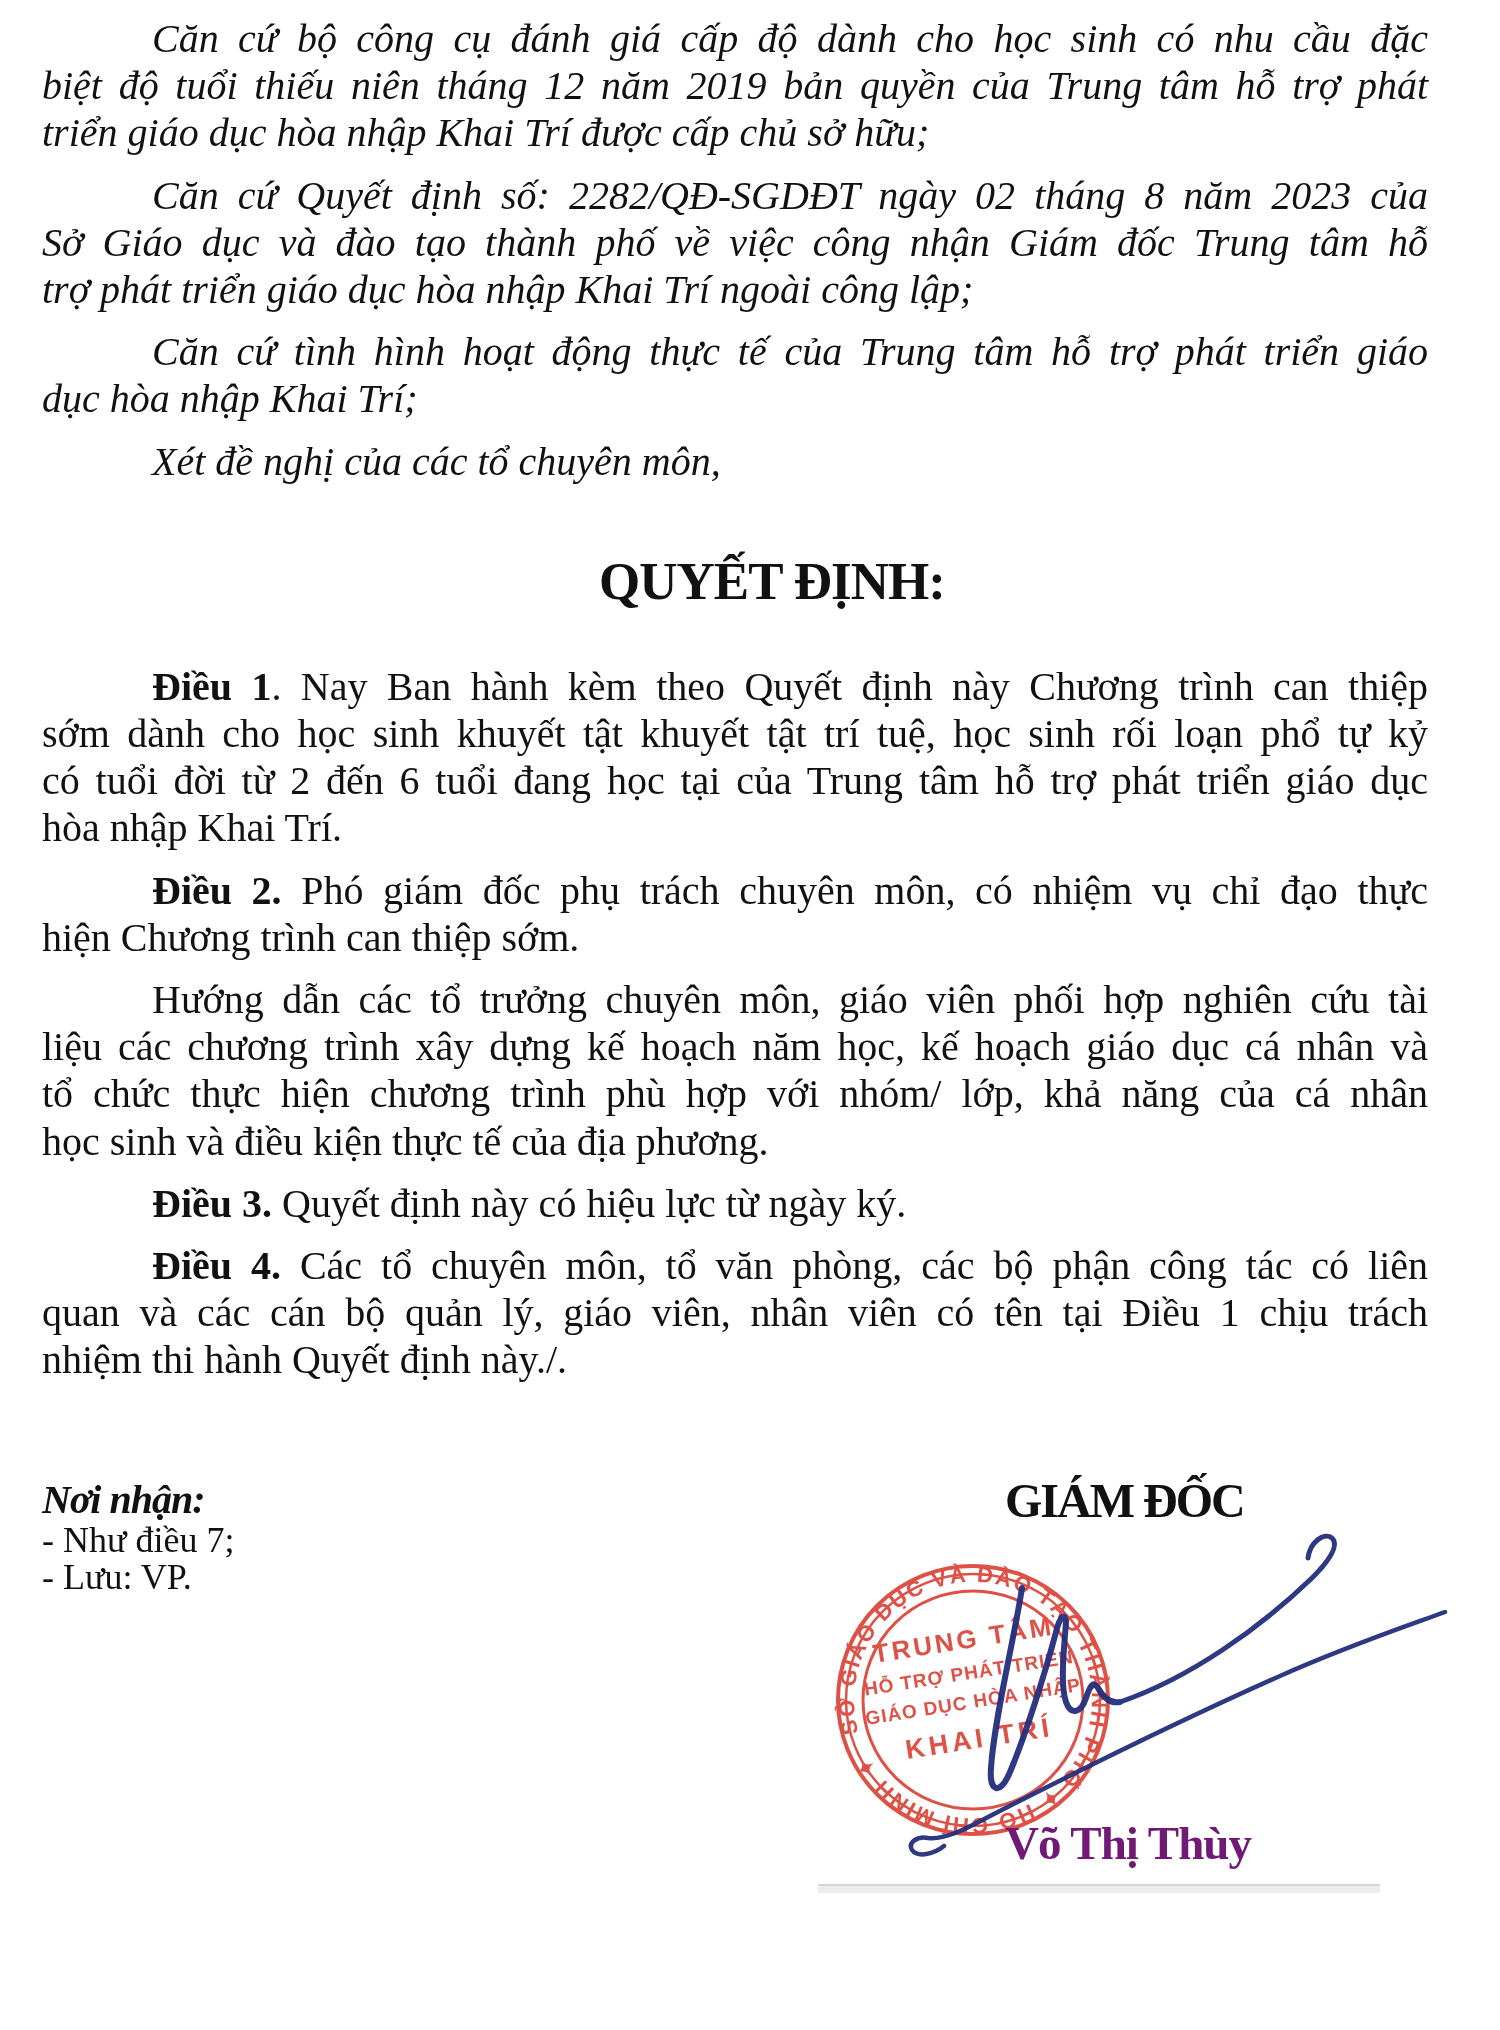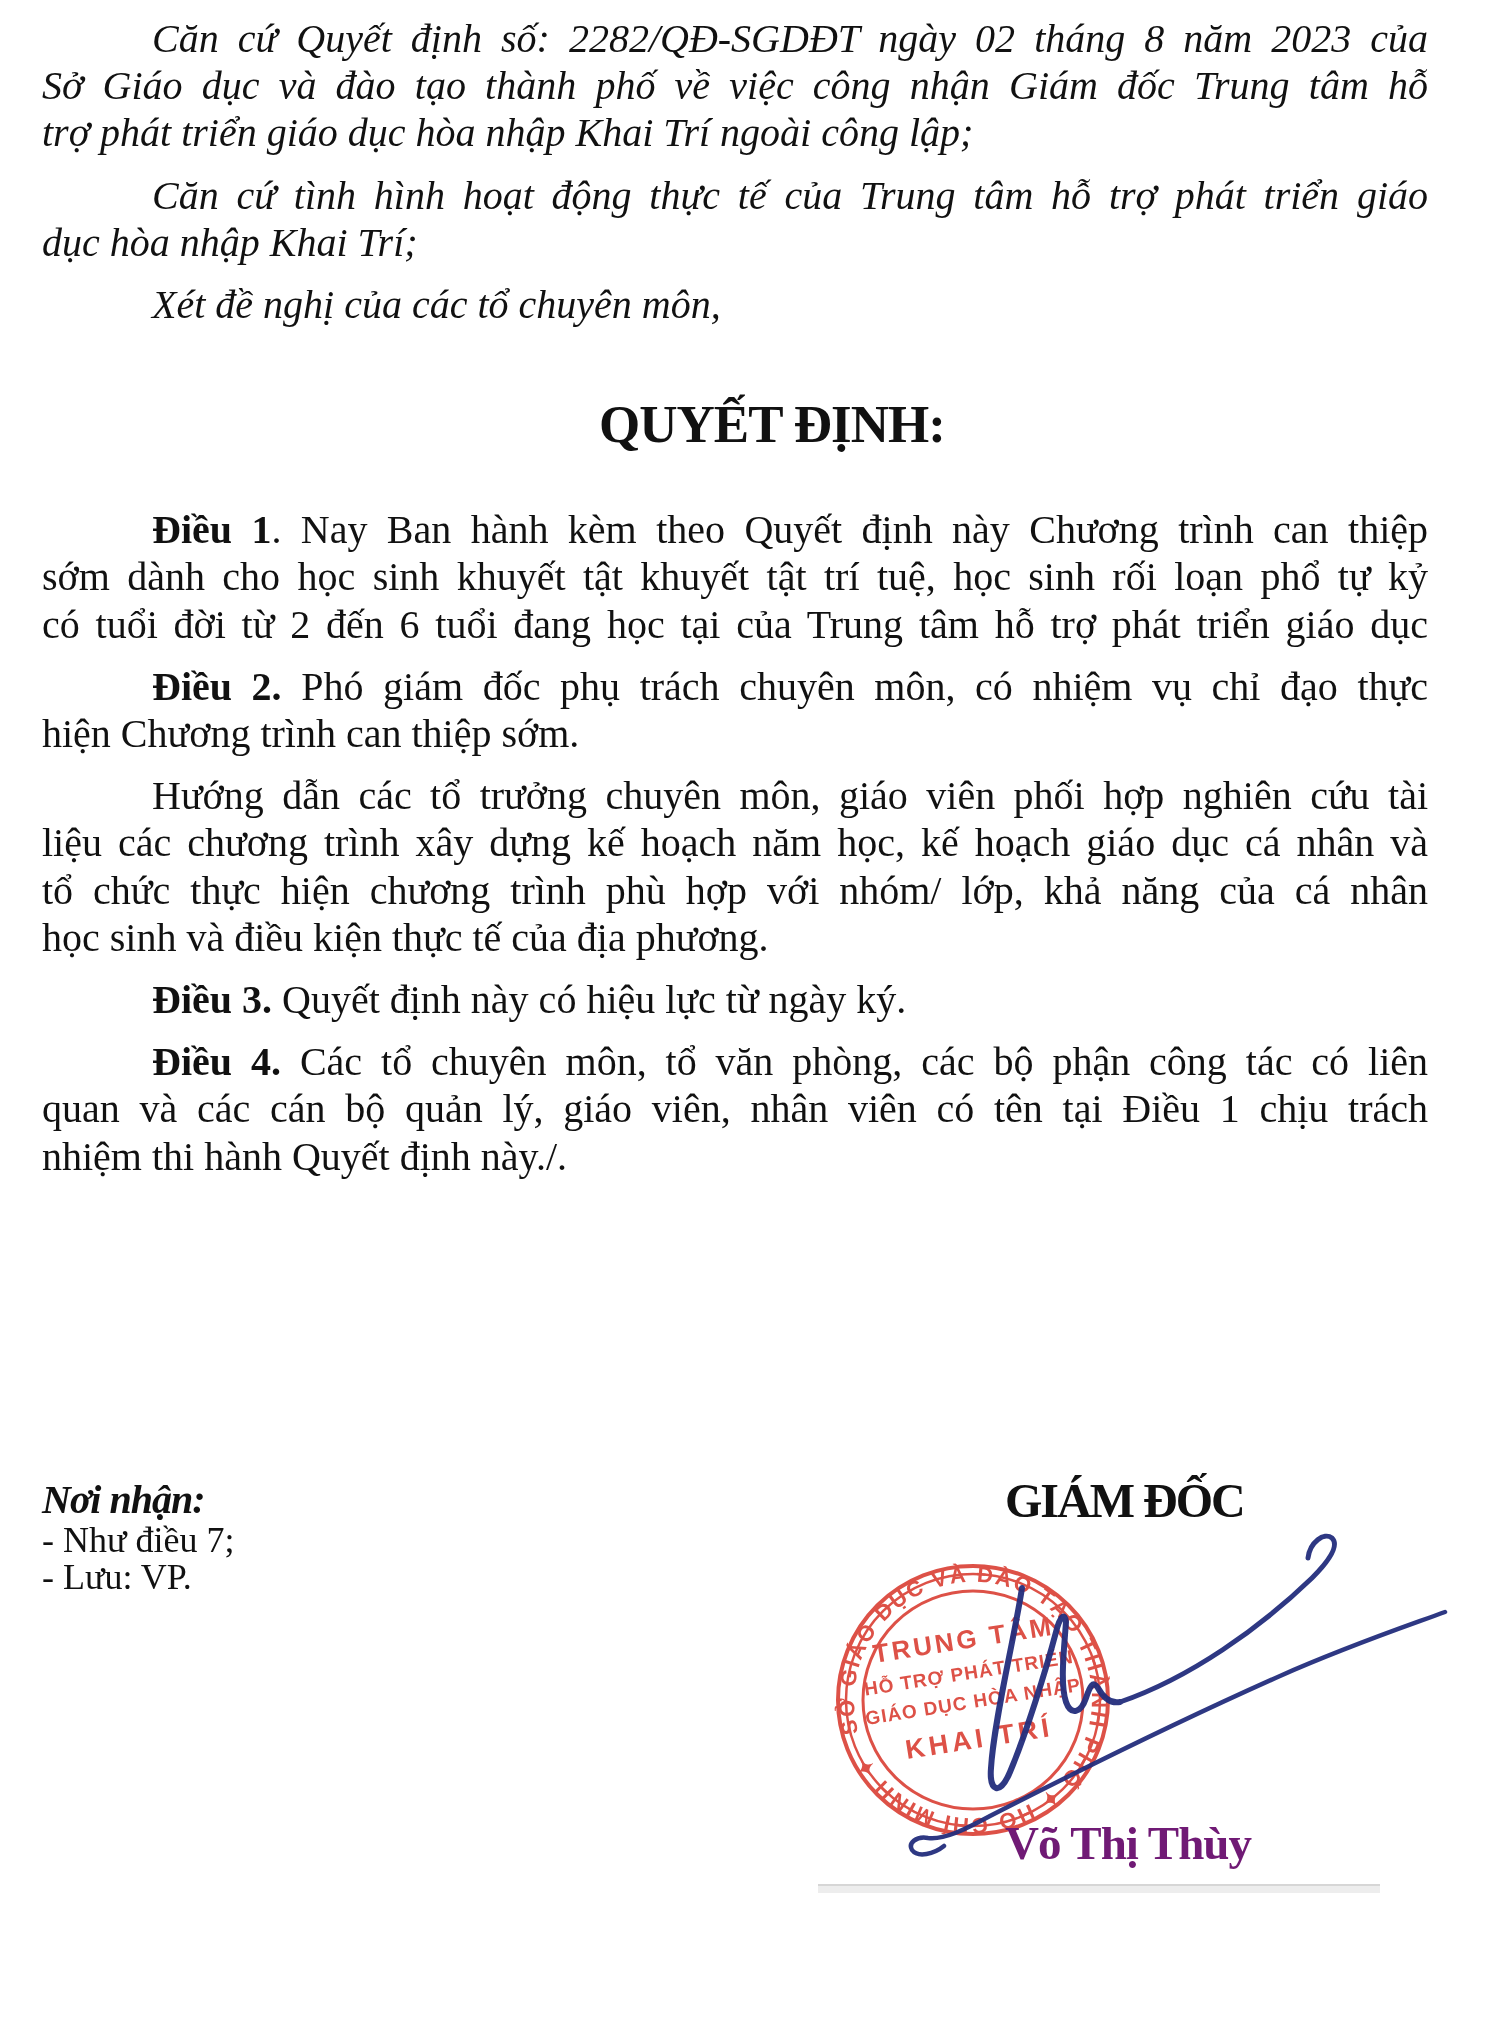--- a/index.html
+++ b/index.html
@@ -71,38 +71,44 @@
   }
 </style>
 </head>
 <body>
 
 <div id="page">
 
   <div id="doc">
     <div id="preamble">
         <div class="para italic">
+          <div class="line first">Căn cứ bộ công cụ đánh giá cấp độ dành cho học sinh có nhu cầu đặc</div>
+          <div class="line">biệt độ tuổi thiếu niên tháng 12 năm 2019 bản quyền của Trung tâm hỗ trợ phát</div>
+          <div class="line lastline">triển giáo dục hòa nhập Khai Trí được cấp chủ sở hữu;</div>
+        </div>
+        <div class="para italic">
           <div class="line first">Căn cứ Quyết định số: 2282/QĐ-SGDĐT ngày 02 tháng 8 năm 2023 của</div>
           <div class="line">Sở Giáo dục và đào tạo thành phố về việc công nhận Giám đốc Trung tâm hỗ</div>
           <div class="line lastline">trợ phát triển giáo dục hòa nhập Khai Trí ngoài công lập;</div>
         </div>
         <div class="para italic">
           <div class="line first">Căn cứ tình hình hoạt động thực tế của Trung tâm hỗ trợ phát triển giáo</div>
           <div class="line lastline">dục hòa nhập Khai Trí;</div>
         </div>
         <div class="para italic">
           <div class="line first lastline">Xét đề nghị của các tổ chuyên môn,</div>
         </div>
       </div>
     <div id="doc-title">QUYẾT ĐỊNH:</div>
     <div id="articles">
         <div class="para">
           <div class="line first"><b>Điều 1</b>. Nay Ban hành kèm theo Quyết định này Chương trình can thiệp</div>
           <div class="line">sớm dành cho học sinh khuyết tật khuyết tật trí tuệ, học sinh rối loạn phổ tự kỷ</div>
           <div class="line">có tuổi đời từ 2 đến 6 tuổi đang học tại của Trung tâm hỗ trợ phát triển giáo dục</div>
+          <div class="line lastline">hòa nhập Khai Trí.</div>
         </div>
         <div class="para">
           <div class="line first"><b>Điều 2.</b> Phó giám đốc phụ trách chuyên môn, có nhiệm vụ chỉ đạo thực</div>
           <div class="line lastline">hiện Chương trình can thiệp sớm.</div>
         </div>
         <div class="para">
           <div class="line first">Hướng dẫn các tổ trưởng chuyên môn, giáo viên phối hợp nghiên cứu tài</div>
           <div class="line">liệu các chương trình xây dựng kế hoạch năm học, kế hoạch giáo dục cá nhân và</div>
           <div class="line">tổ chức thực hiện chương trình phù hợp với nhóm/ lớp, khả năng của cá nhân</div>
           <div class="line lastline">học sinh và điều kiện thực tế của địa phương.</div>

